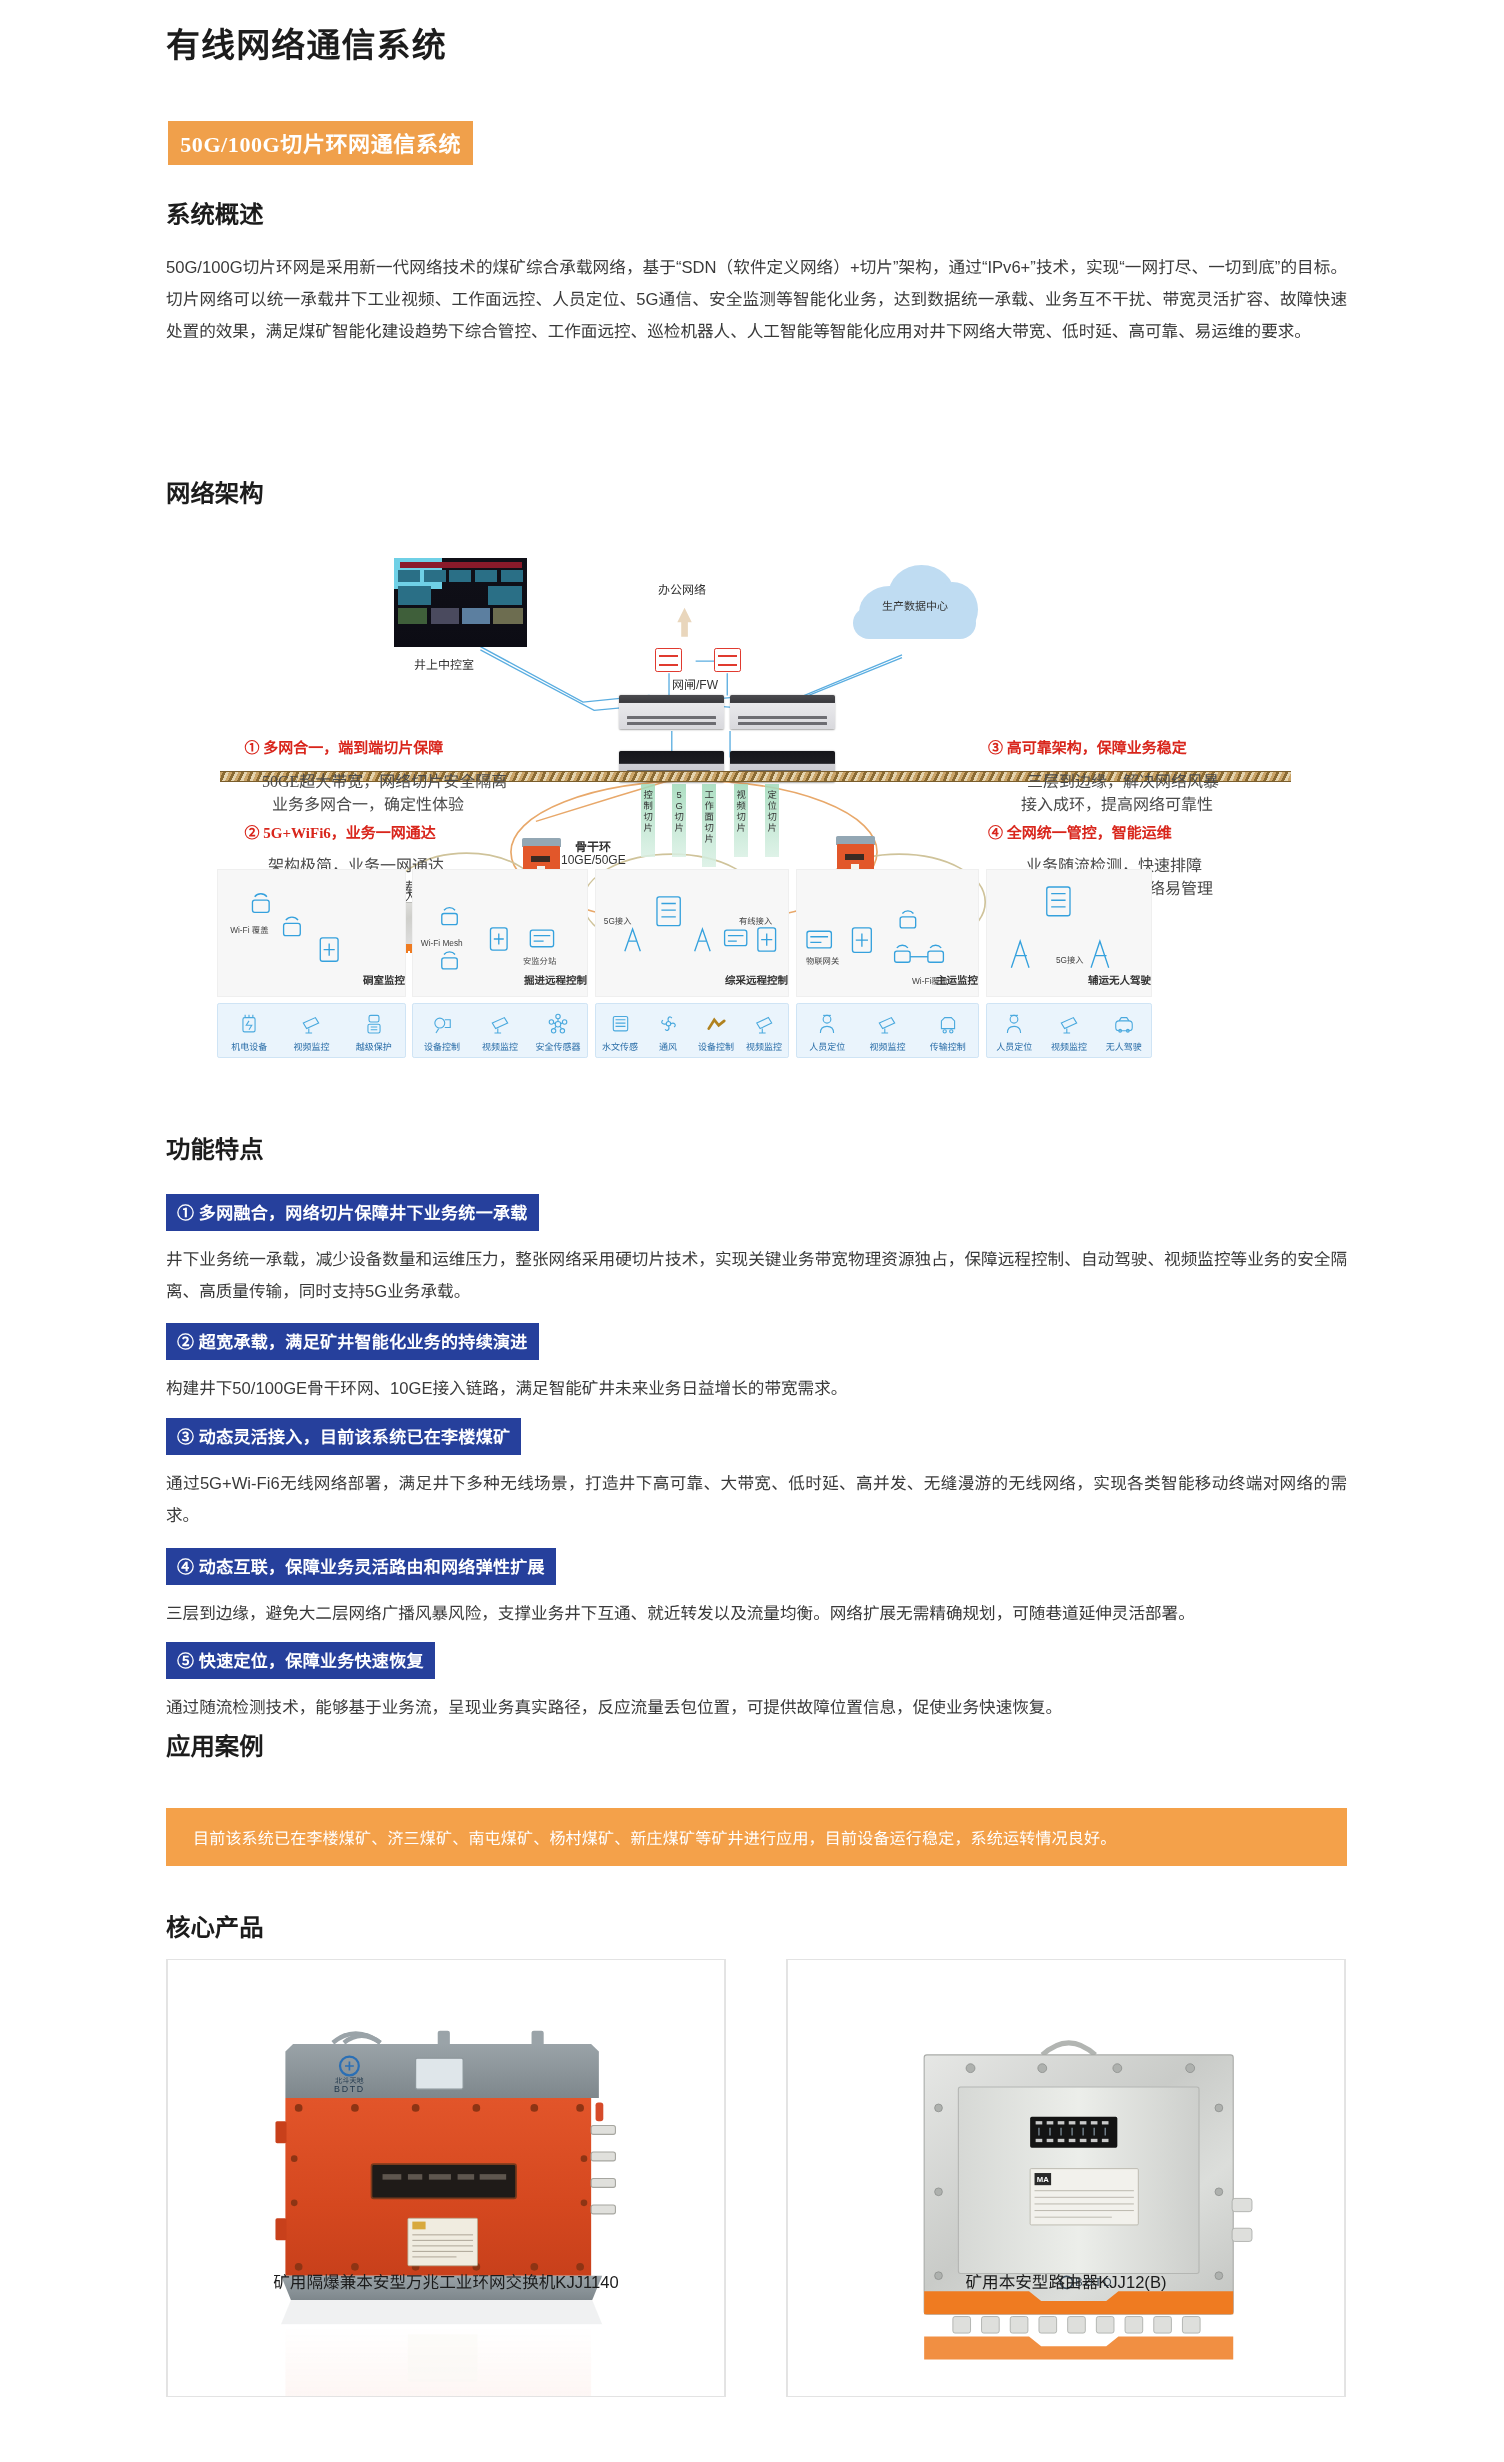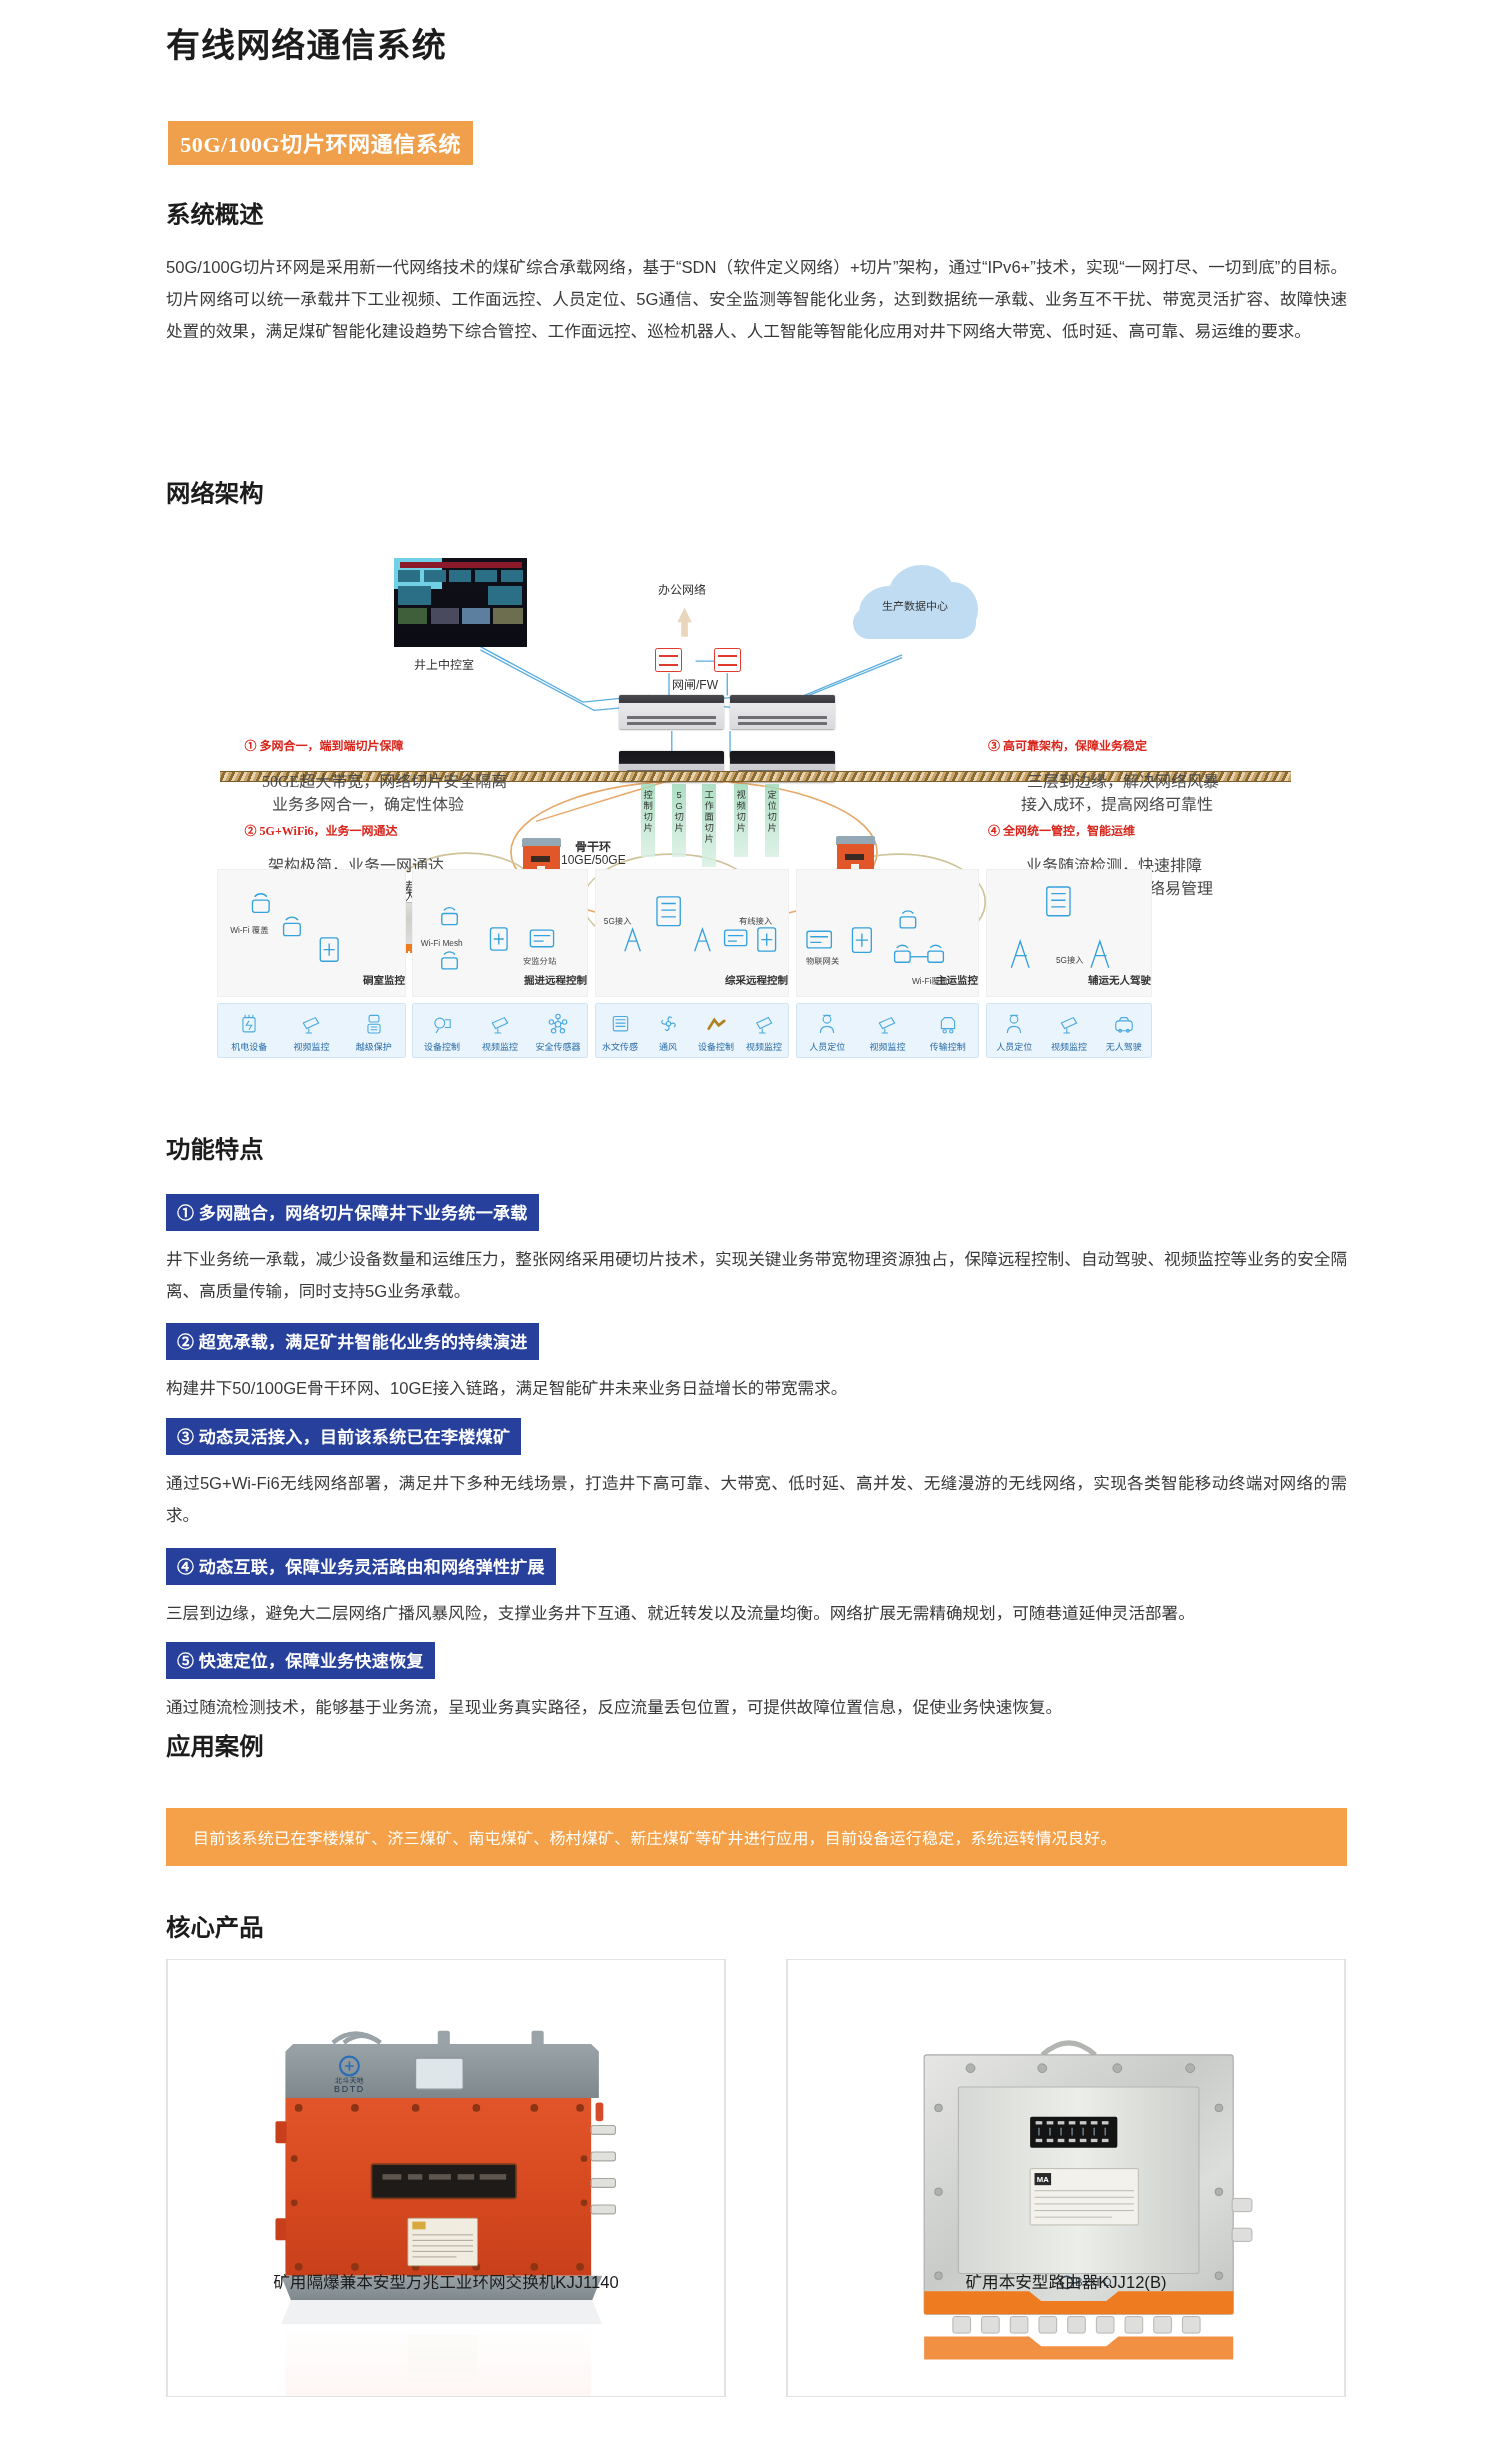--- a/index.html
+++ b/index.html
@@ -87,21 +87,21 @@
     z-index:12;
   }
 
   
   .arch{
     position:absolute;left:166px;top:519px;width:1181px;height:566px;
     background:#ffffff;overflow:hidden;
   }
   .arch-inner{position:absolute;left:62px;top:0;width:1054px;height:566px;}
   .d-red-h{
-    position:absolute;font-size:12px;font-weight:bold;color:#d9261c;white-space:nowrap;
+    position:absolute;font-size:15px;font-weight:bold;color:#d9261c;white-space:nowrap;
     font-family:"Liberation Serif","DejaVu Serif",serif;
   }
   .d-sub{position:absolute;font-size:16px;color:#4a4a4a;white-space:nowrap;font-family:Liberation Serif, serif;}
   .d-lbl{position:absolute;font-size:12px;color:#333;white-space:nowrap;}
   .d-lbl-sm{position:absolute;font-size:8.3px;color:#444;white-space:nowrap;}
 
   
   .ctrl-photo{
     position:absolute;left:166px;top:39px;width:133px;height:89px;
     background:

